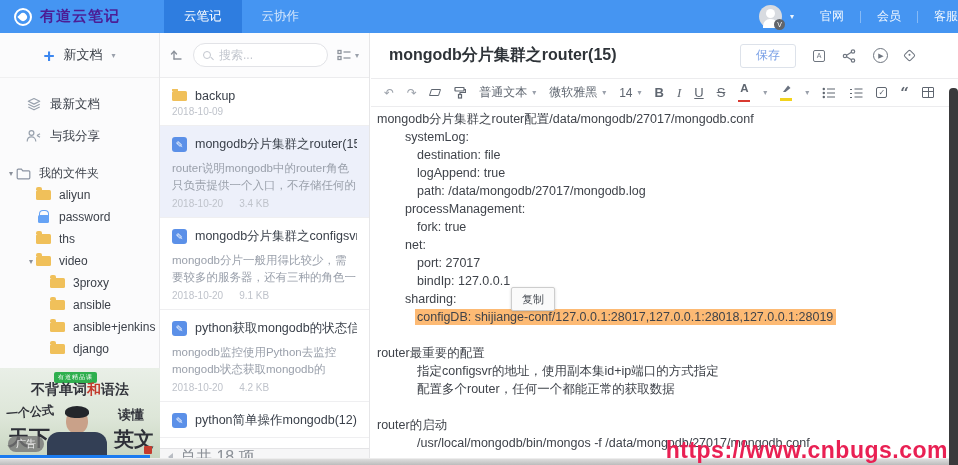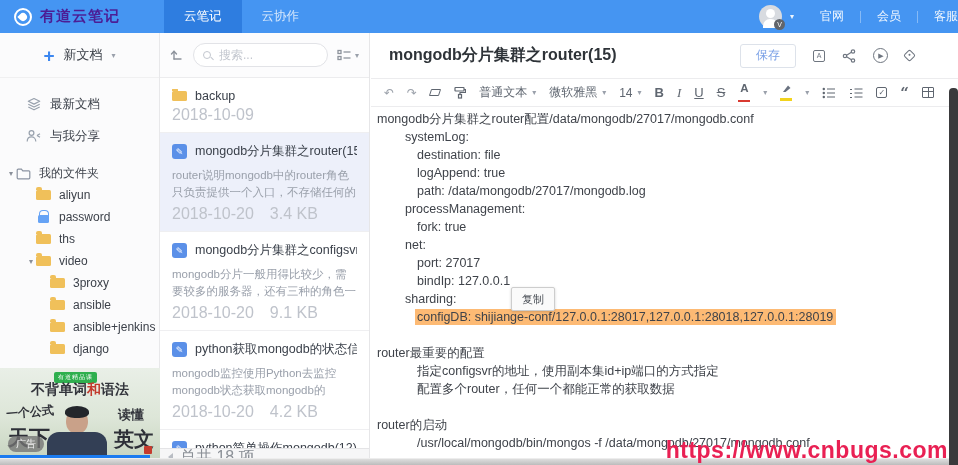--- a/index.html
+++ b/index.html
@@ -79,21 +79,21 @@
   .nl-items{position:absolute;top:46px;left:0;right:0;bottom:17px;overflow:hidden;}
   .nli{padding:10px 12px 8px;border-bottom:1px solid #efeff1;cursor:pointer;background:#fff;}
   .nli.sel{background:#edf0fa;}
   .nli-title{display:flex;align-items:center;gap:8px;font-size:12.5px;color:#3a404a;white-space:nowrap;overflow:hidden;}
   .nli .ficon{width:15px;height:10px;background:#f0c05a;border-radius:1.5px;position:relative;flex:none;display:none;}
   .nli .ficon::before{content:"";position:absolute;top:-3px;left:0;width:6px;height:3px;background:#f0c05a;border-radius:2px 2px 0 0;}
   .nli .dicon{width:15px;height:15px;background:#5b90e8;border-radius:3px;color:#fff;font-size:9px;display:none;align-items:center;justify-content:center;flex:none;}
   .nli.is-folder .ficon{display:block;}
   .nli.is-note .dicon{display:flex;}
   .snip{margin:7px 0 4px;font-size:11.5px;line-height:17px;color:#9aa0ab;max-height:34px;overflow:hidden;}
-  .meta{font-size:16px;color:#bfc3cb;display:flex;gap:16px;margin-top:3px;align-items:center;}
+  .meta{font-size:10px;color:#bfc3cb;display:flex;gap:16px;margin-top:3px;align-items:center;}
   .nl-foot{position:absolute;bottom:0;left:0;right:0;height:17px;background:#f6f6f7;border-top:1px solid #e4e4e6;
            display:flex;align-items:center;gap:7px;padding:0 8px;font-size:16px;color:#8b9097;z-index:6;}
   .tri-l{width:0;height:0;border-top:4px solid transparent;border-bottom:4px solid transparent;border-right:5px solid #b9bdc4;cursor:pointer;}
 
   
   .ed{position:absolute;left:371px;top:33px;right:0;bottom:0;background:#fff;}
   .ed-title{height:46px;display:flex;align-items:center;padding:0 18px;border-bottom:1px solid #ececee;}
   .ed-title h1{margin:0;font-size:16px;font-weight:600;color:#2e3338;white-space:nowrap;}
   .ed-actions{margin-left:auto;display:flex;align-items:center;gap:17px;padding-right:26px;}
   .savebtn{height:24px;padding:0 15px;border:1px solid #dde2ea;border-radius:3px;background:#fff;color:#7aa0e6;font-size:12px;cursor:pointer;}

